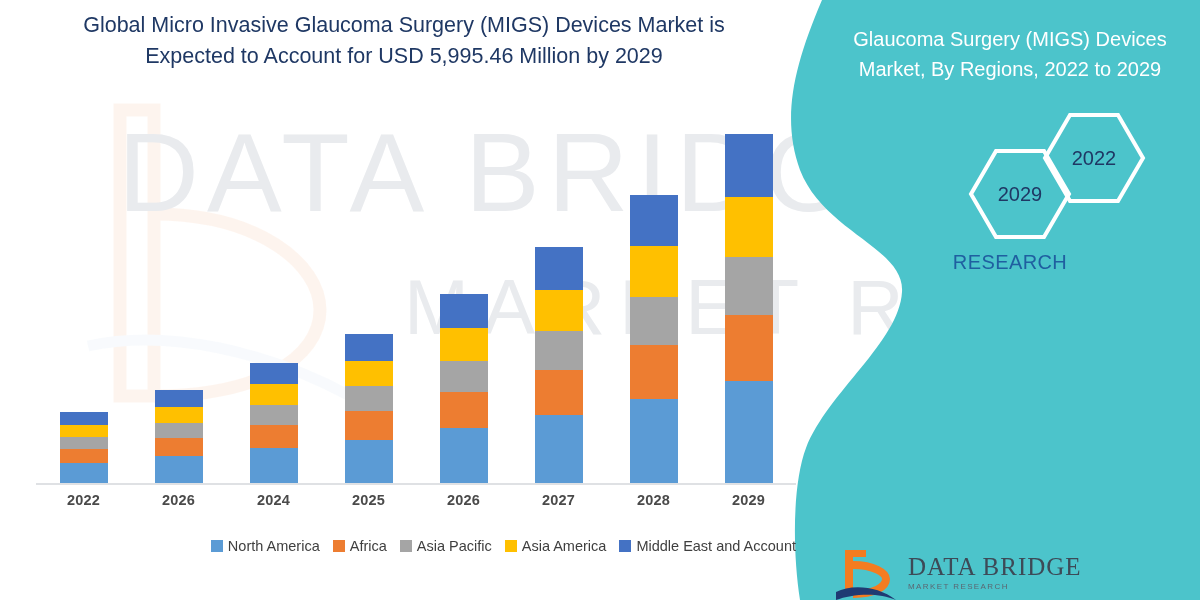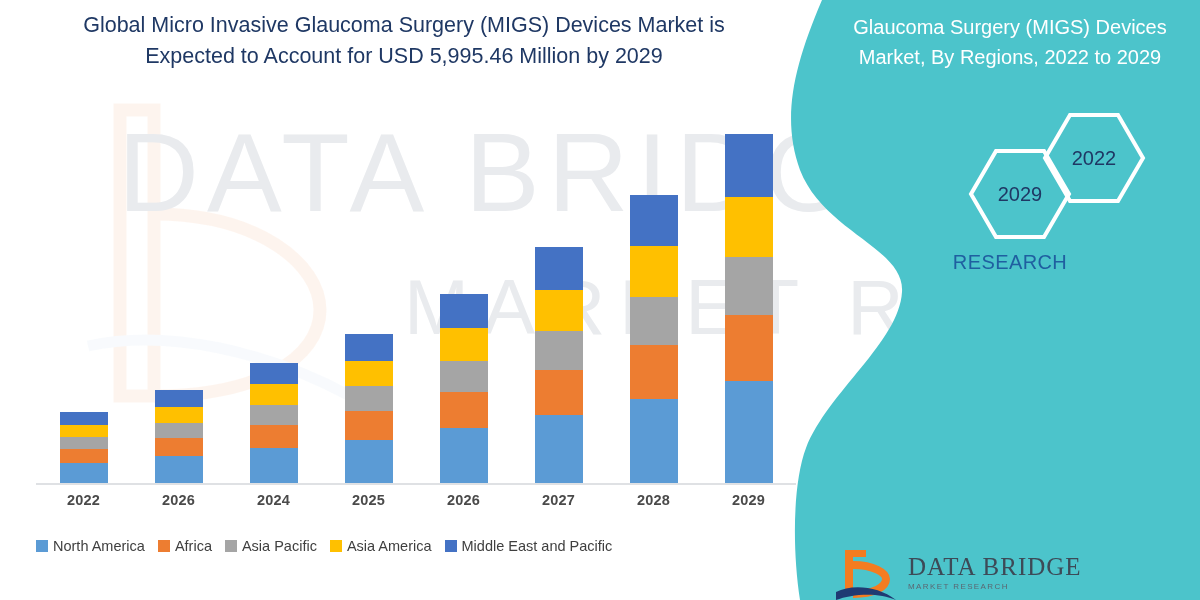--- a/index.html
+++ b/index.html
@@ -79,21 +79,21 @@
   }
   .xtick {
     flex: 1 1 0; text-align: center;
     font-size: 14.5px; font-weight: bold;
     color: #4a4a4a; letter-spacing: .2px;
   }
 
   .legend {
     position: absolute;
     left: 36px; top: 538px; width: 760px;
-    display: flex; justify-content: flex-start; align-items: center;
+    display: flex; justify-content: flex-end; align-items: center;
     gap: 13px;
   }
   .legend-item { display: flex; align-items: center; gap: 5px; }
   .legend-swatch { width: 12px; height: 12px; flex: 0 0 auto; }
   .legend-label {
     font-size: 14.5px; color: #3f3f3f;
     white-space: nowrap;
   }
 
   
@@ -101,21 +101,21 @@
     position: absolute; left: 0; top: 0;
     width: 1200px; height: 600px;
     pointer-events: none;
   }
   .panel-content {
     position: absolute;
     left: 880px; top: 0; width: 320px; height: 600px;
   }
   .panel-title {
     position: absolute;
-    left: -60px; top: 12px; width: 380px;
+    left: -60px; top: 24px; width: 380px;
     text-align: center;
     color: #ffffff;
     font-size: 20px; line-height: 30px;
   }
   .hex-wrap {
     position: absolute; left: -60px; top: 112px;
     width: 380px; height: 120px;
   }
   .hex {
     position: absolute;
@@ -285,21 +285,21 @@
       <div class="legend-item">
         <span class="legend-swatch" style="background: rgb(165, 165, 165);"></span>
         <span class="legend-label">Asia Pacific</span>
       </div>
       <div class="legend-item">
         <span class="legend-swatch" style="background: rgb(255, 192, 0);"></span>
         <span class="legend-label">Asia America</span>
       </div>
       <div class="legend-item">
         <span class="legend-swatch" style="background: rgb(68, 114, 196);"></span>
-        <span class="legend-label">Middle East and Pacific</span>
+        <span class="legend-label">Middle East and Account</span>
       </div>
     </div>
 
   <div class="panel-content">
     <div class="panel-title">Glaucoma Surgery (MIGS) Devices Market, By Regions, 2022 to 2029</div>
 
     <div class="hex-wrap">
       <div class="hex hex-2022">
         <svg viewBox="0 0 104 92" width="104" height="92">
           <polygon points="28,3 76,3 101,46 76,89 28,89 3,46" fill="none" stroke="#ffffff" stroke-width="4"></polygon>

